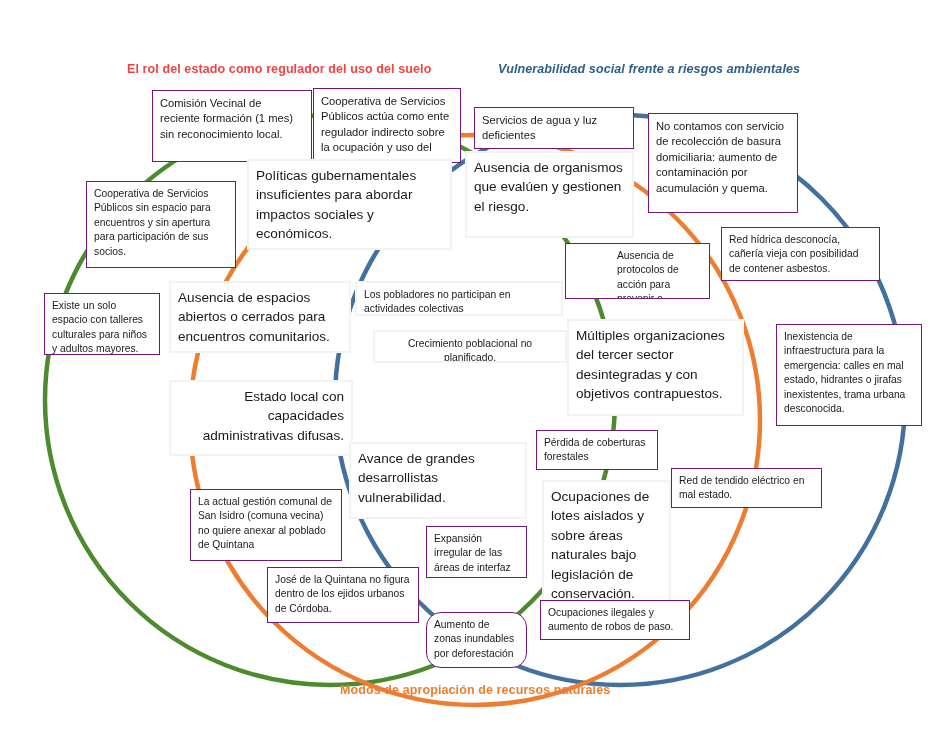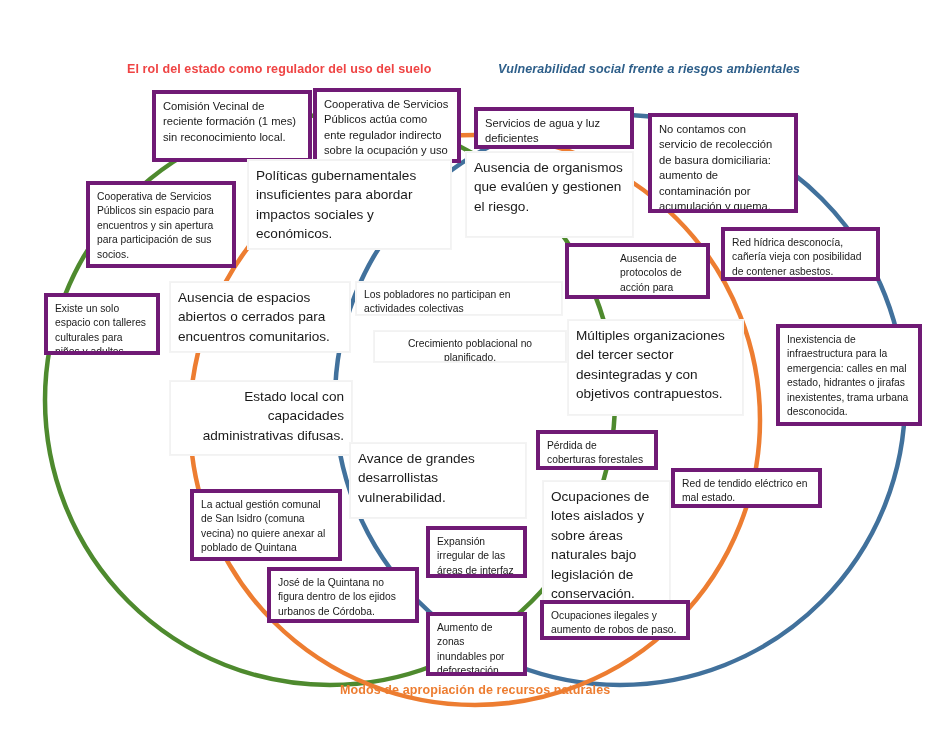--- a/index.html
+++ b/index.html
@@ -6,21 +6,21 @@
   body{font-family:"Liberation Sans","DejaVu Sans",sans-serif;}
   #stage{position:relative;width:946px;height:736px;overflow:hidden;background:#fff;}
   #arcs{position:absolute;left:0;top:0;width:946px;height:736px;pointer-events:none;}
 
   .hdr{position:absolute;font-weight:bold;font-size:12.5px;letter-spacing:.1px;white-space:nowrap;}
   .hdr-green{color:#ef4444;}
   .hdr-blue{color:#2E5F8A;}
   .hdr-orange{color:#ED7D31;}
 
   .box{position:absolute;box-sizing:border-box;background:#ffffff;color:#1a1a1a;overflow:hidden;}
-  .box.b{border:4px solid #701a75;}
+  .box.b{border:1px solid #701a75;}
   .box.s{border:1px solid #f2f2f2;box-shadow:0 0 0 1px #f4f4f4;}
   .box .t{display:block;padding:5px 7px;}
   .f10{font-size:10.3px;line-height:14.4px;}
   .f11{font-size:11.2px;line-height:15.4px;}
   .f13{font-size:13.6px;line-height:19.4px;}
   .ctr{text-align:center;}
   .rgt{text-align:right;}
 </style>
 </head>
 <body>
@@ -130,17 +130,17 @@
   </div>
 
   <div class="box b" style="left:267px;top:567px;width:152px;height:56px;">
     <span class="t f10">José de la Quintana no figura dentro de los ejidos urbanos de Córdoba.</span>
   </div>
 
   <div class="box b" style="left:540px;top:600px;width:150px;height:40px;">
     <span class="t f10">Ocupaciones ilegales y aumento de robos de paso.</span>
   </div>
 
-  <div class="box b" style="left:426px;top:612px;width:101px;height:64px;">
+  <div class="box b" style="left:426px;top:612px;width:101px;height:56px;border-radius:15px;">
     <span class="t f10">Aumento de zonas inundables por deforestación</span>
   </div>
 
 </div>
 
 </body></html>

